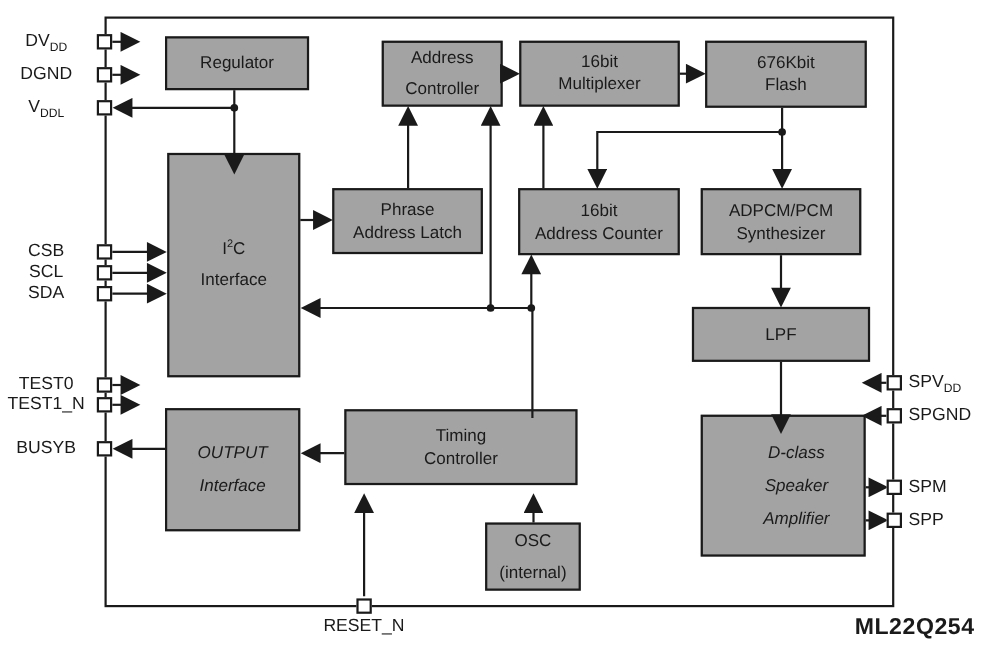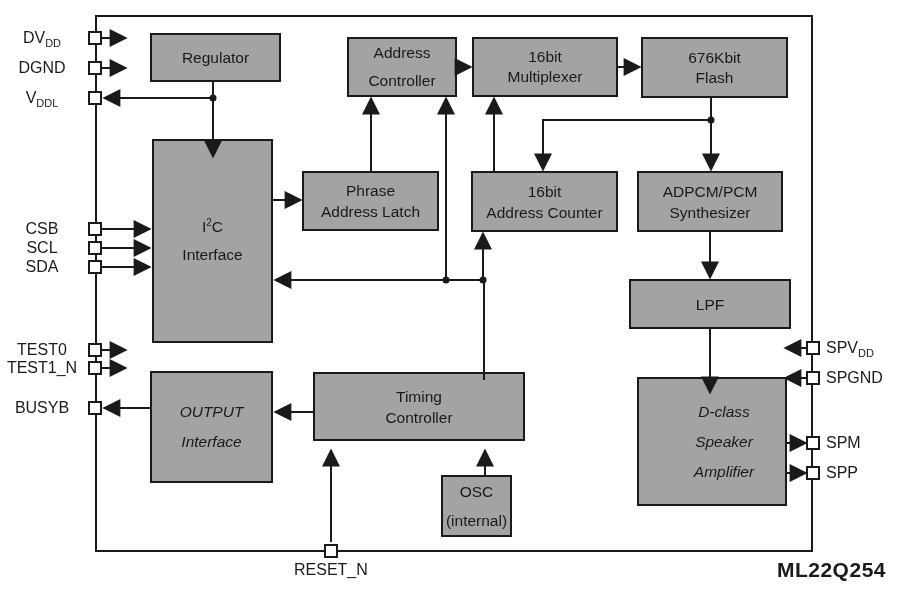--- a/index.html
+++ b/index.html
@@ -95,21 +95,21 @@
   <div class="block lh30" style="left:150px;top:371px;width:123px;height:112px">
     <span>OUTPUT</span>
     <span>Interface</span>
   </div>
 
   <div class="block lh21 up8" style="left:313px;top:380px;width:212px;height:69px">
     <span>Timing</span>
     <span>Controller</span>
   </div>
 
-  <div class="block lh29" style="left:441px;top:475px;width:71px;height:62px">
+  <div class="block lh29" style="left:441px;top:475px;width:87px;height:62px">
     <span>OSC</span>
     <span>(internal)</span>
   </div>
 
   <div class="block lh30 up17" style="left:637px;top:394px;width:150px;height:129px">
     <span>D-class</span>
     <span>Speaker</span>
     <span>Amplifier</span>
   </div>
 

